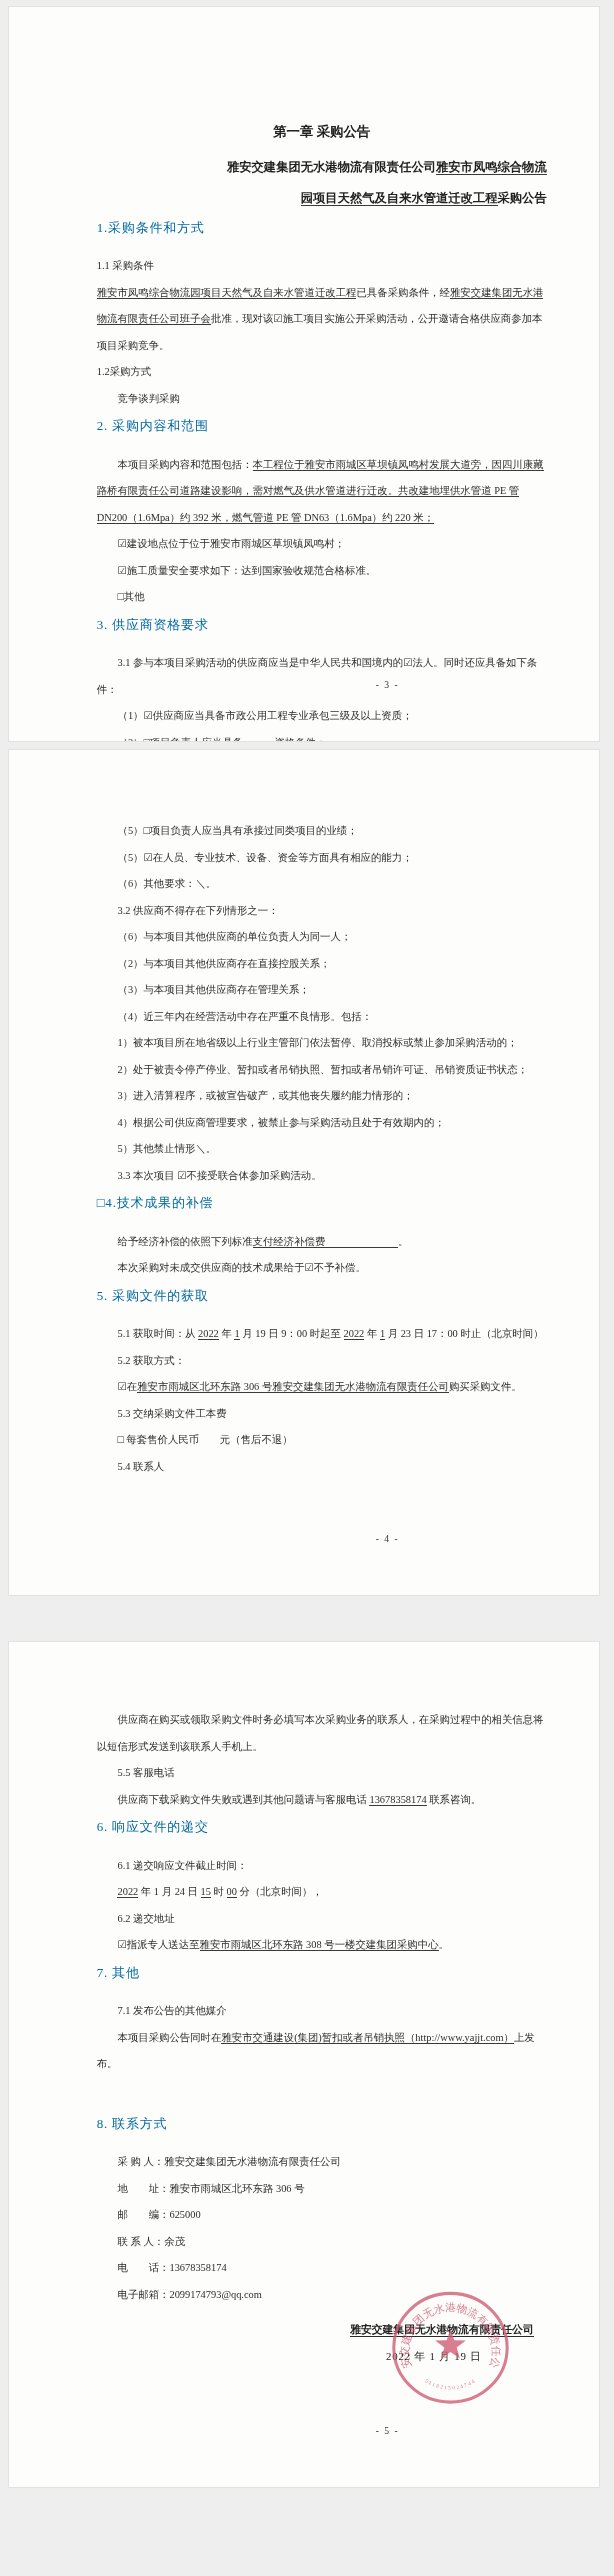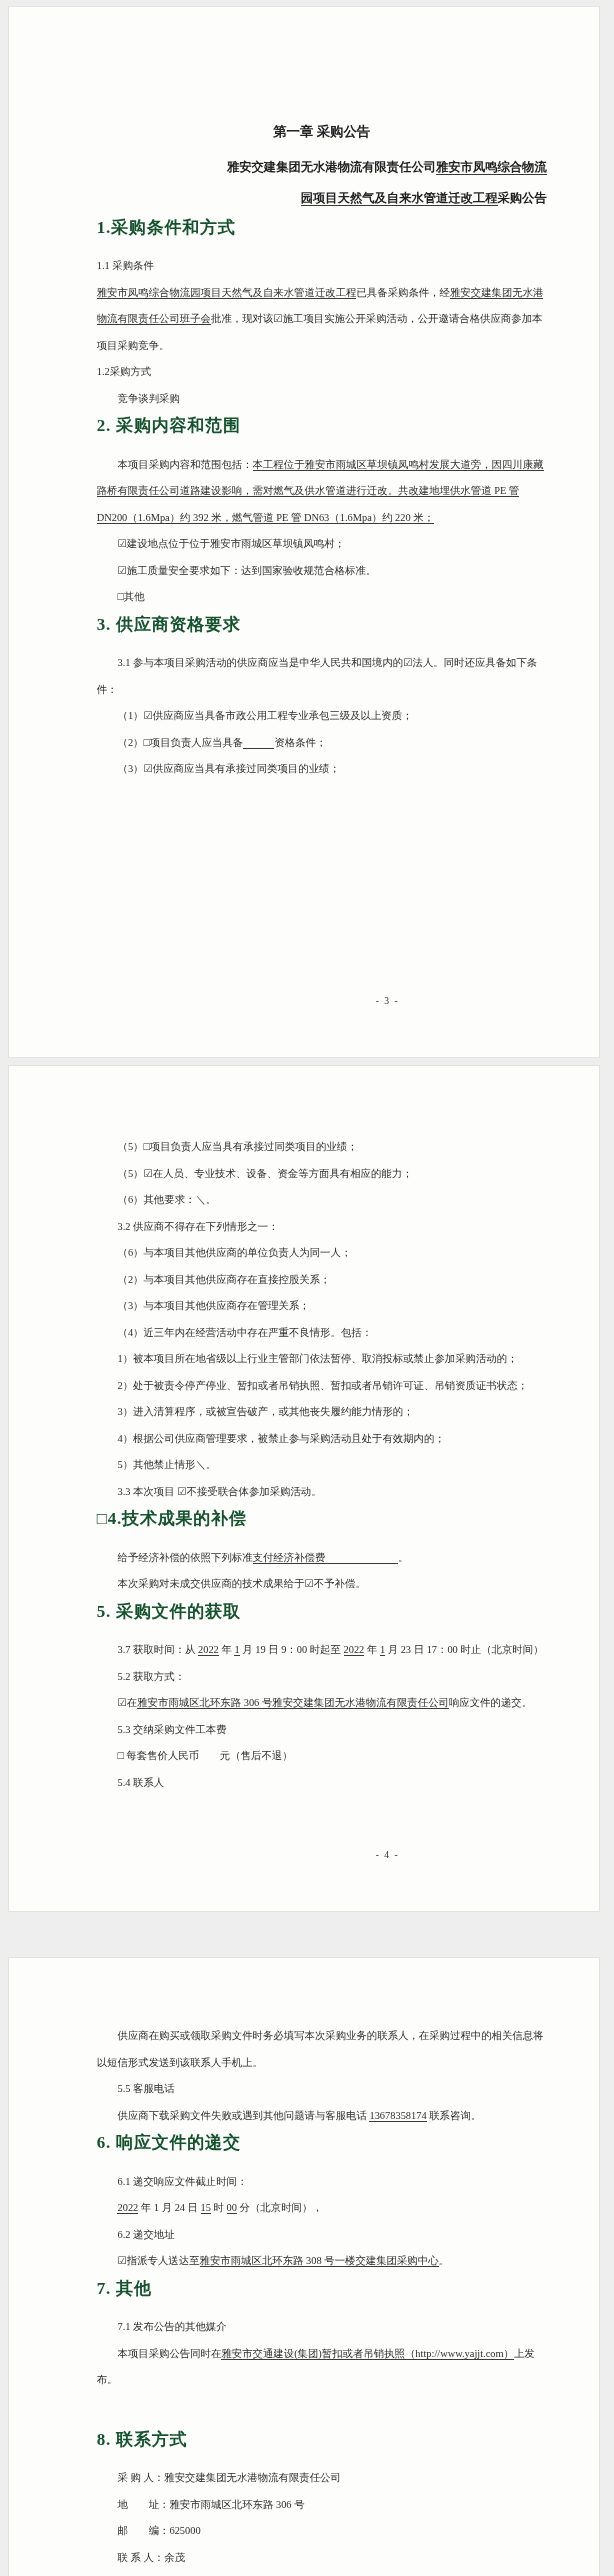--- a/index.html
+++ b/index.html
@@ -13,38 +13,38 @@
   #doc{padding:6.1px 7.7px 10.8px 7.7px;}
   .page{
     position:relative;
     width:592px;
     background:#fdfdfc;
     border:0.8px solid #e2e2e0;
     box-sizing:border-box;
     margin-bottom:7px;
     overflow:hidden;
   }
-  .page-1{height:1052px;}
+  .page-1{height:736px;}
   .page-2{height:847px;}
   .page-3{height:847px;margin-top:45px;}
   .content{
     padding:0 52px 0 88px;
   }
   .page-1 .content{padding-top:114px;}
   .page-2 .content{padding-top:68px;}
   .page-3 .content{padding-top:65px;}
   .blk{font-size:10.4px;line-height:26.5px;}
   .chapter-title{
     text-align:center;font-weight:bold;font-size:13.4px;
     line-height:21.5px;margin-bottom:9.2px;color:#222;
   }
   .doc-title{text-align:center;font-weight:bold;font-size:12.3px;color:#222;}
   .doc-title .tline{line-height:31px;text-align:right;}
   .heading{
-    font-weight:bold;font-size:17px;color:#14532d;
+    font-weight:normal;font-size:13px;color:#0369a1;
     line-height:28px;margin-bottom:11.5px;letter-spacing:0.8px;
   }
   .para.ind{text-indent:2em;}
   .line.ind{padding-left:2em;}
   .gap{height:32px;}
   .u{border-bottom:0.8px solid #3a3a3a;}
   .pagenum{
     position:absolute;bottom:51px;left:367px;
     font-size:9.6px;color:#333;letter-spacing:1.5px;
   }
@@ -105,23 +105,23 @@
         <div class="blk line ind">1）被本项目所在地省级以上行业主管部门依法暂停、取消投标或禁止参加采购活动的；</div>
         <div class="blk para ind"><span>2）处于被责令停产停业、暂扣或者吊销执照、暂扣或者吊销许可证、吊销资质证书状态；</span></div>
         <div class="blk line ind">3）进入清算程序，或被宣告破产，或其他丧失履约能力情形的；</div>
         <div class="blk line ind">4）根据公司供应商管理要求，被禁止参与采购活动且处于有效期内的；</div>
         <div class="blk line ind">5）其他禁止情形＼。</div>
         <div class="blk line ind">3.3 本次项目 ☑不接受联合体参加采购活动。</div>
         <div class="blk heading">□4.技术成果的补偿</div>
         <div class="blk line ind"><span>给予经济补偿的依照下列标准</span><span class="u">支付经济补偿费</span><span class="u">　　　　　　　</span><span>。</span></div>
         <div class="blk line ind">本次采购对未成交供应商的技术成果给于☑不予补偿。</div>
         <div class="blk heading">5. 采购文件的获取</div>
-        <div class="blk para ind"><span>3.7 获取时间：从 </span><span class="u">2022</span><span> 年 </span><span class="u">1</span><span> 月 19 日 9：00 时起至 </span><span class="u">2022</span><span> 年 </span><span class="u">1</span><span> 月 23 日 17：00 时止（北京时间）</span></div>
+        <div class="blk para ind"><span>5.1 获取时间：从 </span><span class="u">2022</span><span> 年 </span><span class="u">1</span><span> 月 19 日 9：00 时起至 </span><span class="u">2022</span><span> 年 </span><span class="u">1</span><span> 月 23 日 17：00 时止（北京时间）</span></div>
         <div class="blk line ind">5.2 获取方式：</div>
-        <div class="blk line ind"><span>☑在</span><span class="u">雅安市雨城区北环东路 306 号雅安交建集团无水港物流有限责任公司</span><span>响应文件的递交。</span></div>
+        <div class="blk line ind"><span>☑在</span><span class="u">雅安市雨城区北环东路 306 号雅安交建集团无水港物流有限责任公司</span><span>购买采购文件。</span></div>
         <div class="blk line ind">5.3 交纳采购文件工本费</div>
         <div class="blk line ind">□ 每套售价人民币　　元（售后不退）</div>
         <div class="blk line ind">5.4 联系人</div>
       </div>
       <div class="pagenum">- 4 -</div>
     </div>
     <div class="page page-3">
       <div class="content">
         <div class="blk para ind"><span>供应商在购买或领取采购文件时务必填写本次采购业务的联系人，在采购过程中的相关信息将以短信形式发送到该联系人手机上。</span></div>
         <div class="blk line ind">5.5 客服电话</div>

